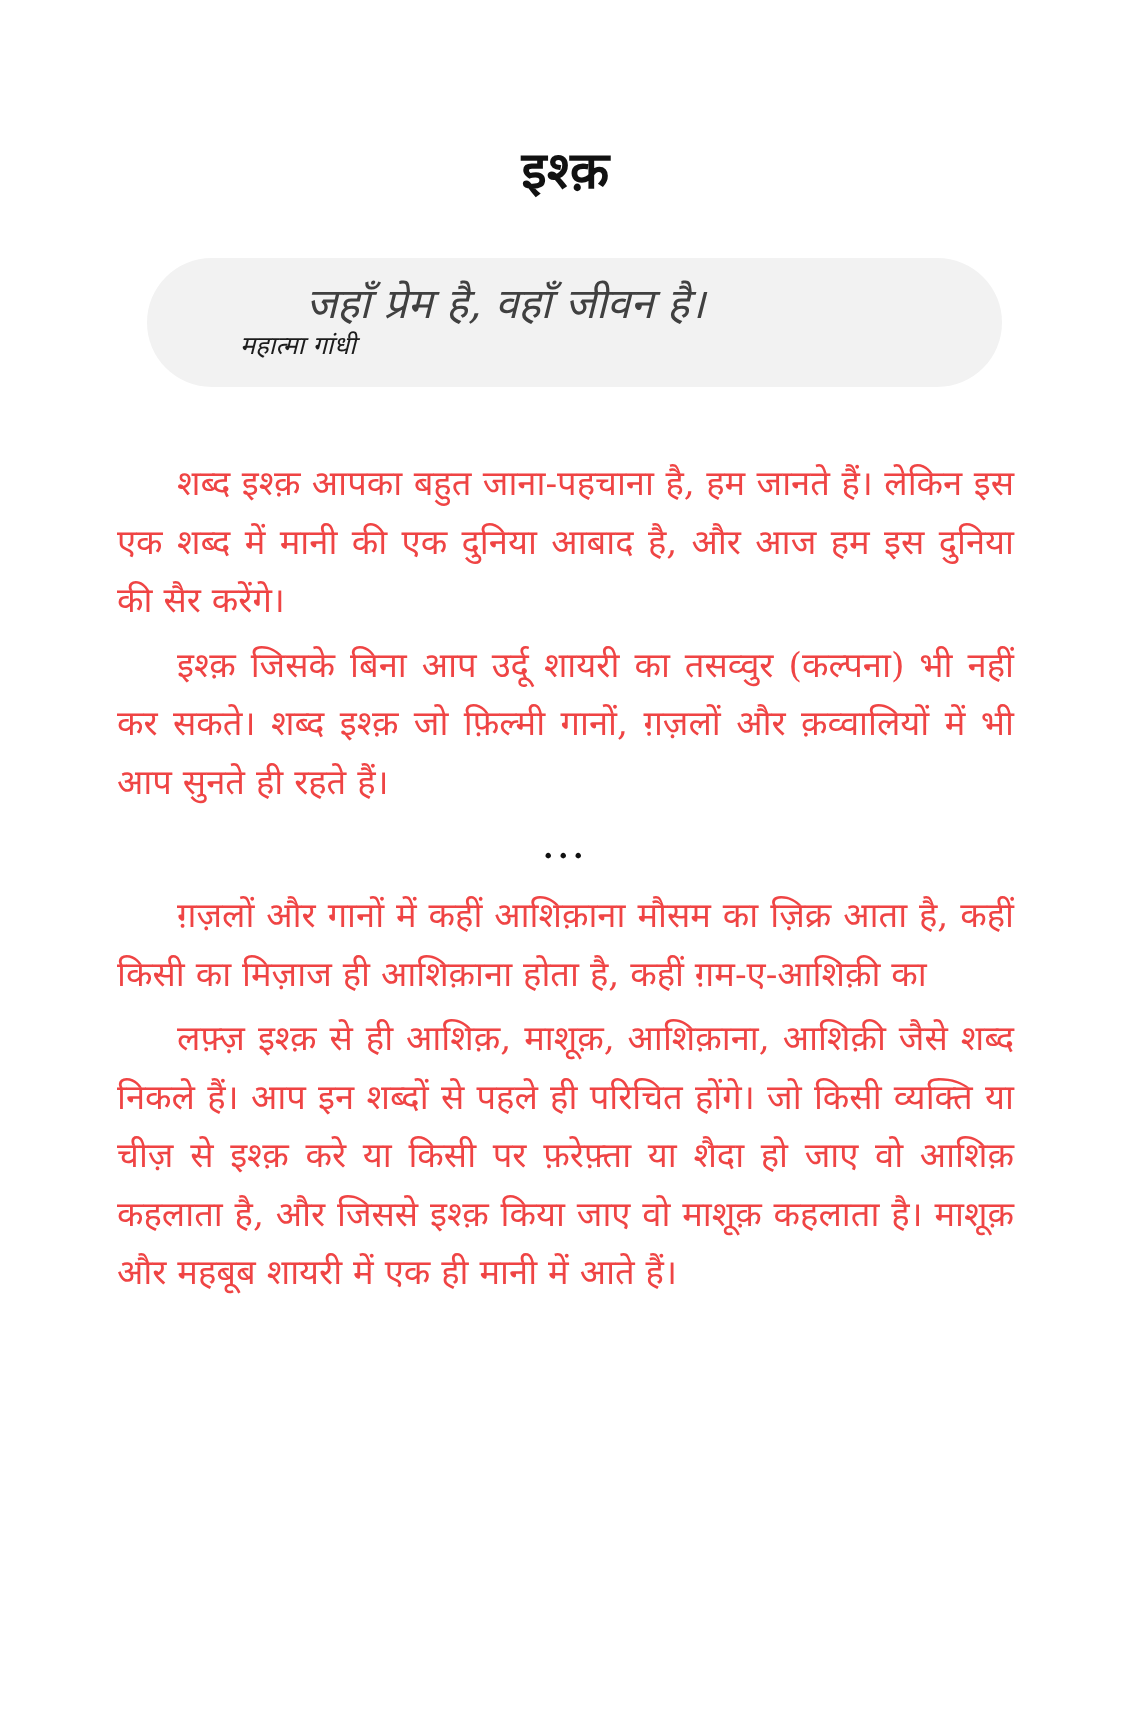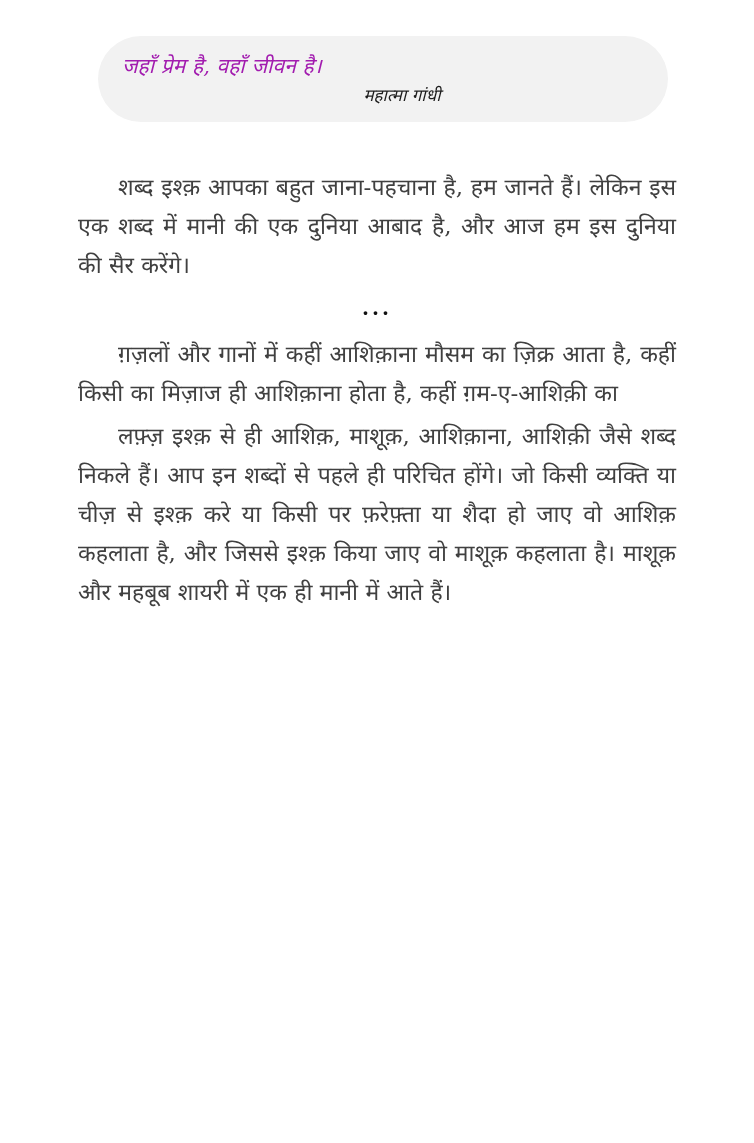--- a/index.html
+++ b/index.html
@@ -33,70 +33,71 @@
     box-sizing: border-box;
     margin: 36px 0 0 98px;
     width: 570px;
     min-height: 86px;
     background: #f2f2f2;
     border-radius: 44px;
     padding: 17px 24px 15px 24px;
   }
   .epigraph-quote {
     font-style: italic;
-    font-size: 21px;
+    font-size: 28px;
     line-height: 27px;
-    text-align: left;
+    text-align: center;
     margin-right: 92px;
-    color: #a21caf;
+    color: #404040;
   }
   .epigraph-attribution {
     font-style: italic;
     font-size: 17px;
     line-height: 24px;
-    text-align: center;
     margin-left: 38px;
     margin-top: 3px;
     color: #1c1c1c;
   }
   .body-text {
     width: 598px;
     margin: 46px 78px 0 78px;
   }
   .body-text p {
     margin: 0 0 4px 0;
     font-size: 23px;
     line-height: 39px;
     text-align: justify;
     text-indent: 40px;
-    color: #404040;
+    color: #ef4444;
   }
   .section-separator {
     text-align: center;
     font-size: 20px;
     font-weight: 700;
     letter-spacing: 3px;
     line-height: 30px;
     margin: 8px 0 12px 0;
     color: #111111;
   }
 </style>
 </head>
 <body>
 
 <div class="sheet">
 
+  <h1 class="chapter-title">इश्क़</h1>
 
   <div class="epigraph-box">
     <div class="epigraph-quote">जहाँ प्रेम है, वहाँ जीवन है।</div>
     <div class="epigraph-attribution">महात्मा गांधी</div>
   </div>
 
   <div class="body-text">
     <p>शब्द इश्क़ आपका बहुत जाना-पहचाना है, हम जानते हैं। लेकिन इस एक शब्द में मानी की एक दुनिया आबाद है, और आज हम इस दुनिया की सैर करेंगे।</p>
+    <p>इश्क़ जिसके बिना आप उर्दू शायरी का तसव्वुर (कल्पना) भी नहीं कर सकते। शब्द इश्क़ जो फ़िल्मी गानों, ग़ज़लों और क़व्वालियों में भी आप सुनते ही रहते हैं।</p>
 
     <div class="section-separator">...</div>
 
     <p>ग़ज़लों और गानों में कहीं आशिक़ाना मौसम का ज़िक्र आता है, कहीं किसी का मिज़ाज ही आशिक़ाना होता है, कहीं ग़म-ए-आशिक़ी का</p>
     <p>लफ़्ज़ इश्क़ से ही आशिक़, माशूक़, आशिक़ाना, आशिक़ी जैसे शब्द निकले हैं। आप इन शब्दों से पहले ही परिचित होंगे। जो किसी व्यक्ति या चीज़ से इश्क़ करे या किसी पर फ़रेफ़्ता या शैदा हो जाए वो आशिक़ कहलाता है, और जिससे इश्क़ किया जाए वो माशूक़ कहलाता है। माशूक़ और महबूब शायरी में एक ही मानी में आते हैं।</p>
   </div>
 
 </div>
 
 </body></html>

